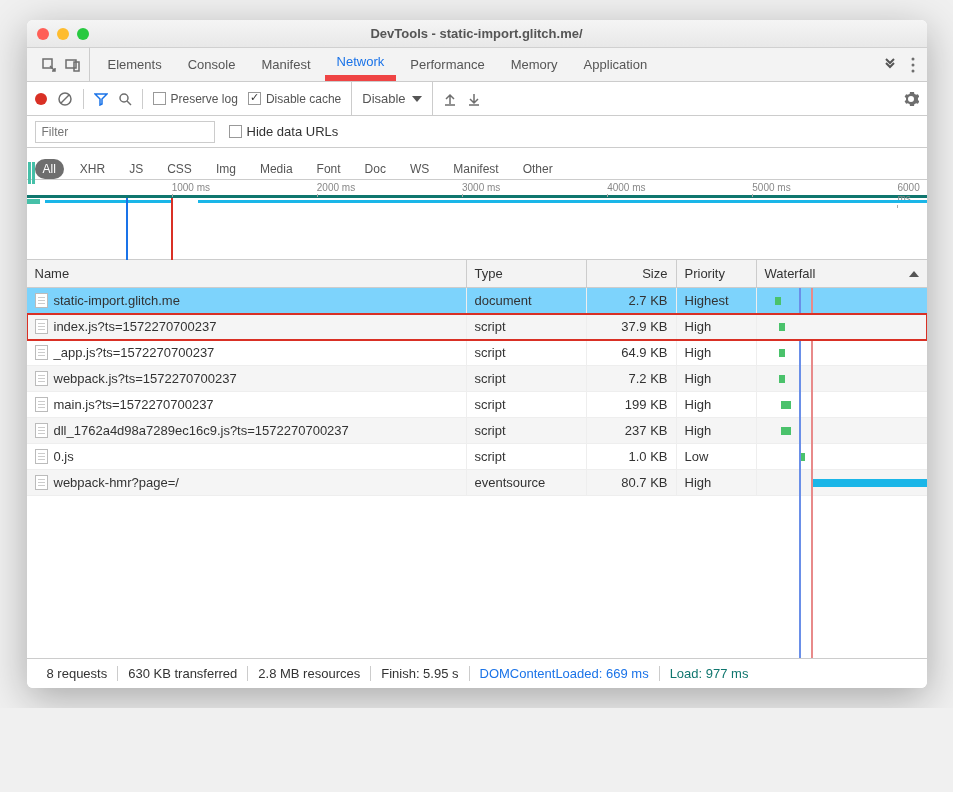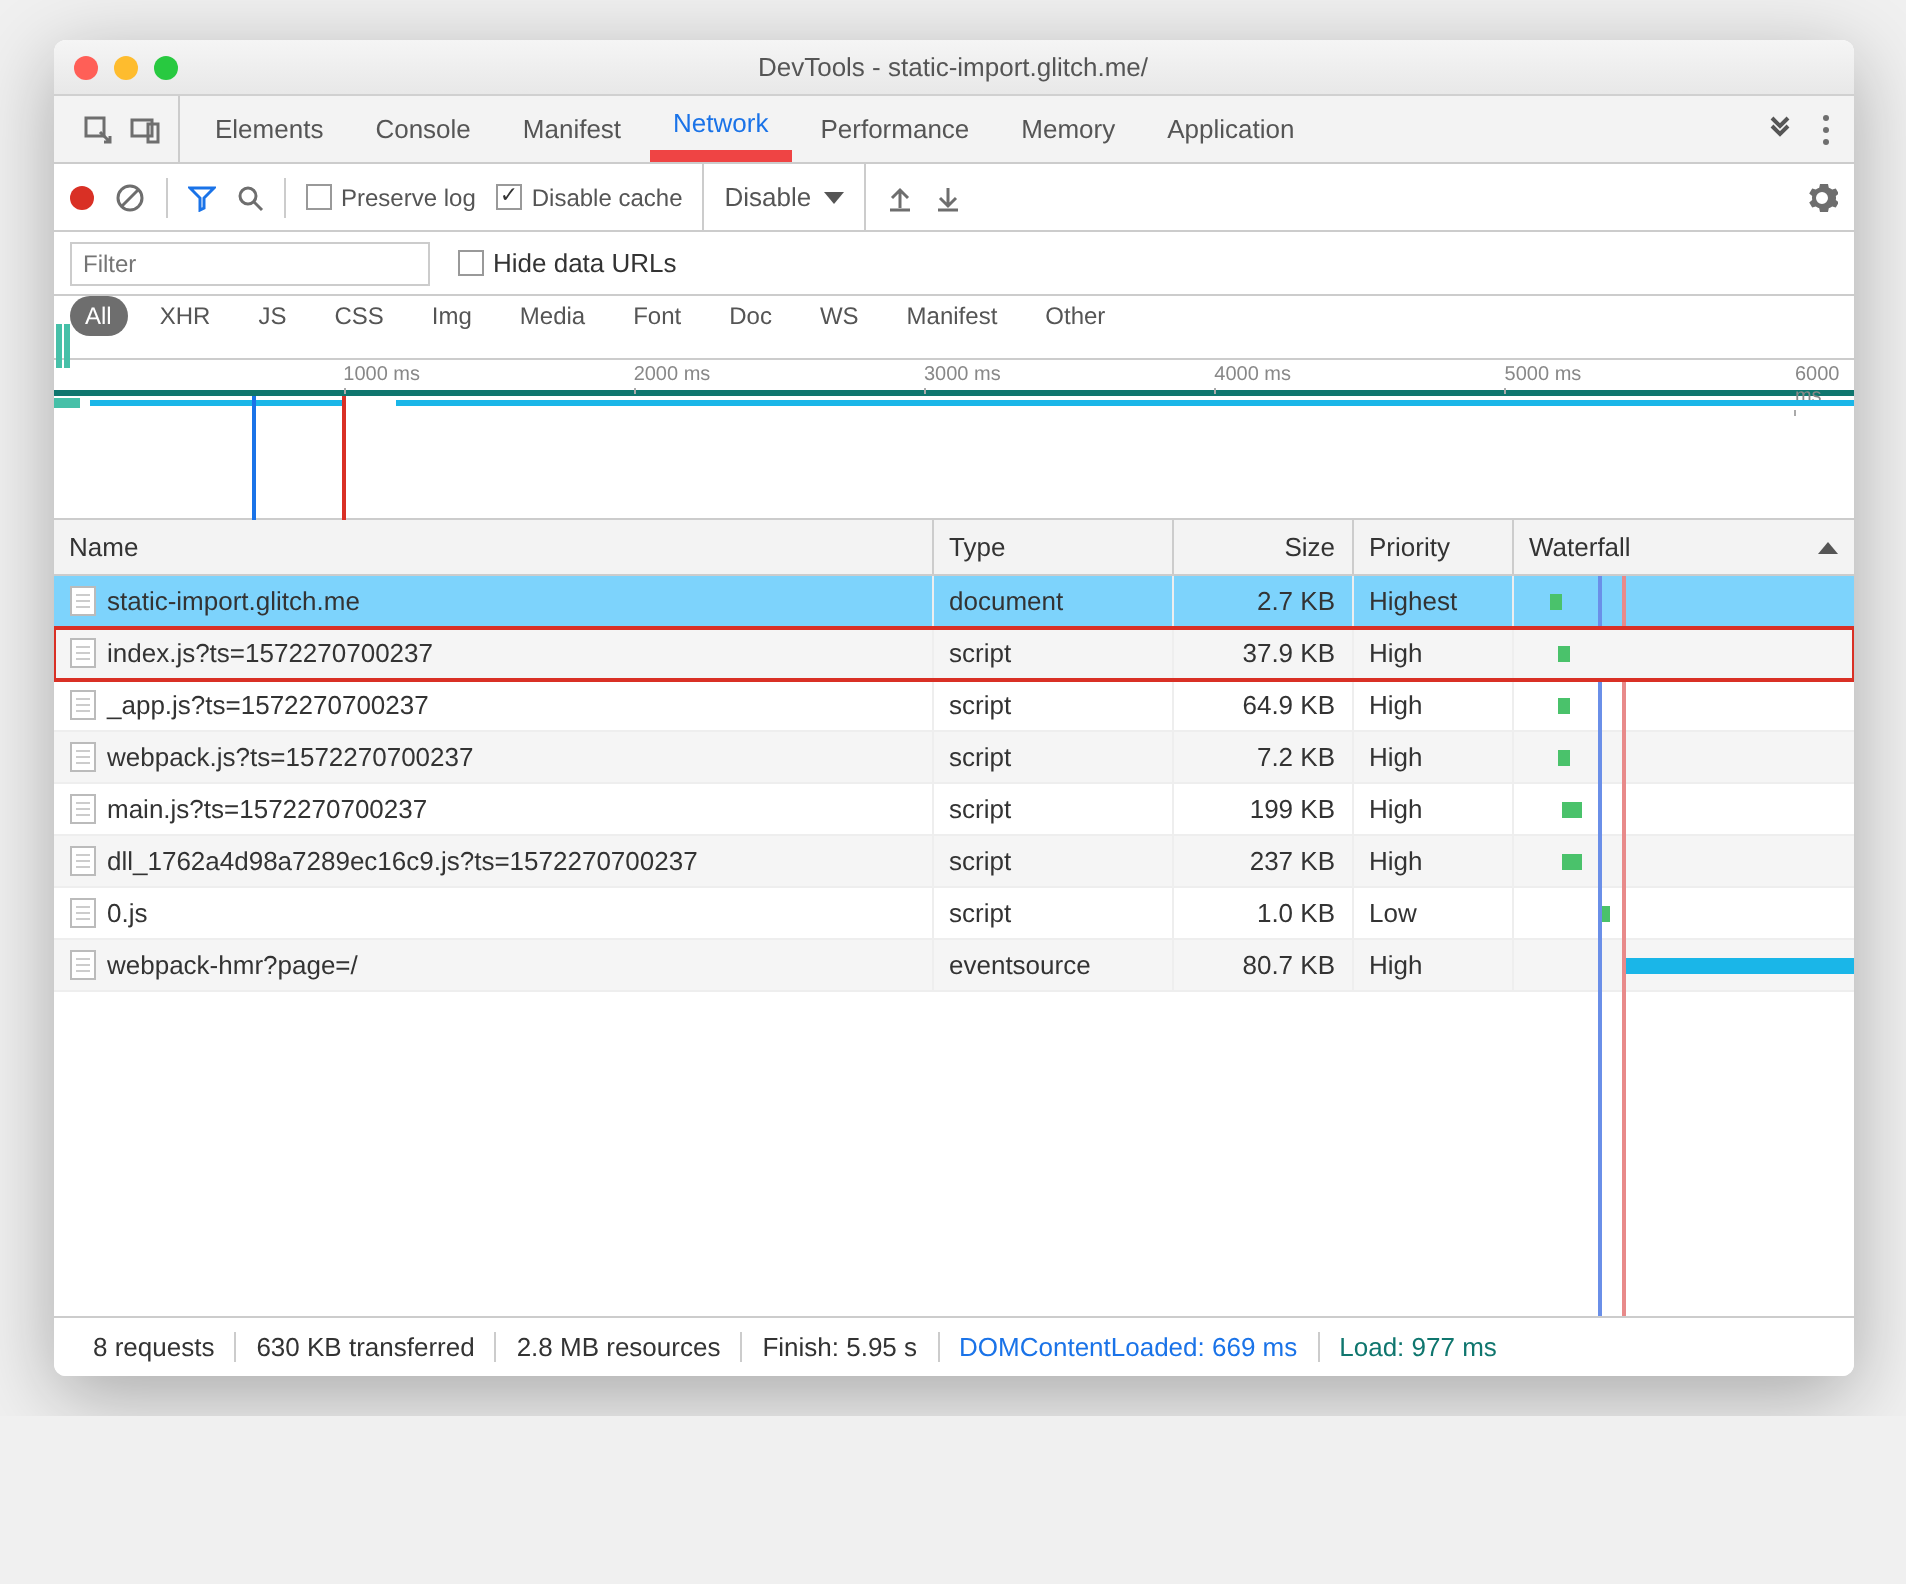--- a/index.html
+++ b/index.html
@@ -20,20 +20,21 @@
   overflow: hidden;
 }
 .titlebar {
   height: 28px;
   background: linear-gradient(#f5f5f5, #e8e8e8);
   border-bottom: 1px solid #d0d0d0;
   display: flex;
   align-items: center;
   padding: 0 10px;
   position: relative;
+  font-weight: bold;
 }
 .traffic-lights { display: flex; gap: 8px; }
 .tl { width: 12px; height: 12px; border-radius: 50%; }
 .tl.red { background: #ff5f57; }
 .tl.yellow { background: #febc2e; }
 .tl.green { background: #28c940; }
 .titlebar .title {
   position: absolute;
   left: 0; right: 0;
   text-align: center;
@@ -104,21 +105,21 @@
   font-size: 12px;
   color: #999;
 }
 .filterbar label { display: flex; align-items: center; gap: 5px; font-size: 13px; }
 
 .typesbar {
   height: 32px;
   background: #fff;
   border-bottom: 1px solid #ccc;
   display: flex;
-  align-items: flex-start;
+  align-items: flex-end;
   padding: 0 8px;
   gap: 8px;
 }
 .type-chip {
   padding: 3px 8px;
   border-radius: 10px;
   font-size: 12px;
   color: #555;
   cursor: pointer;
 }

